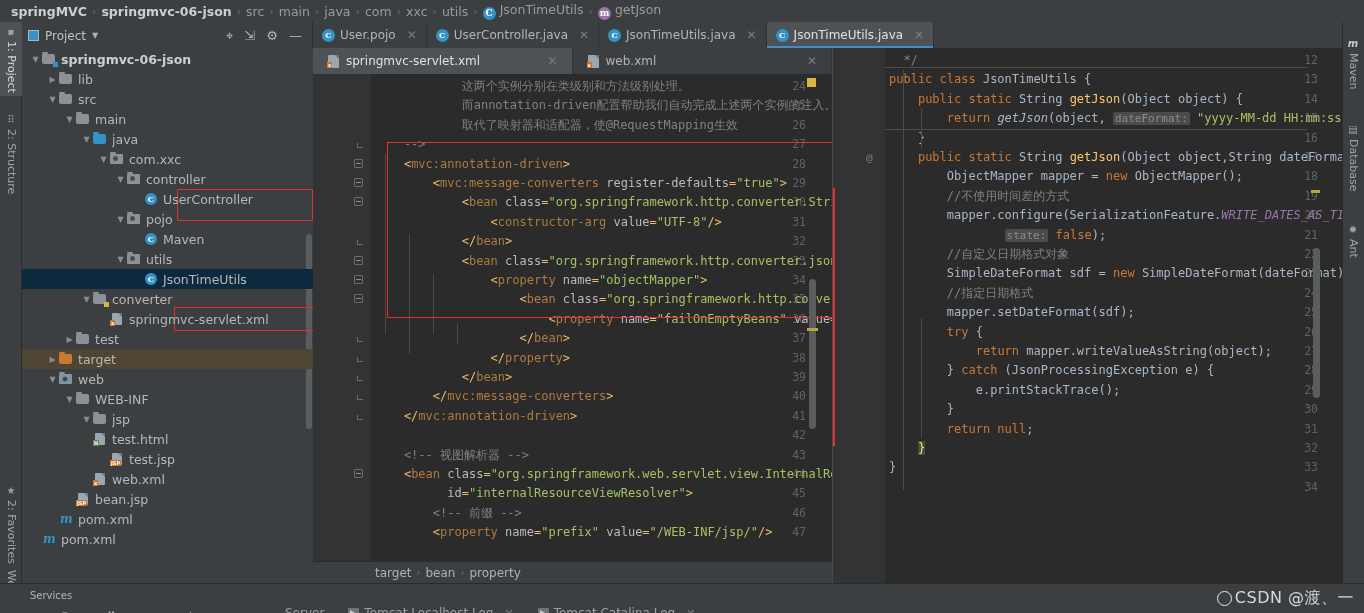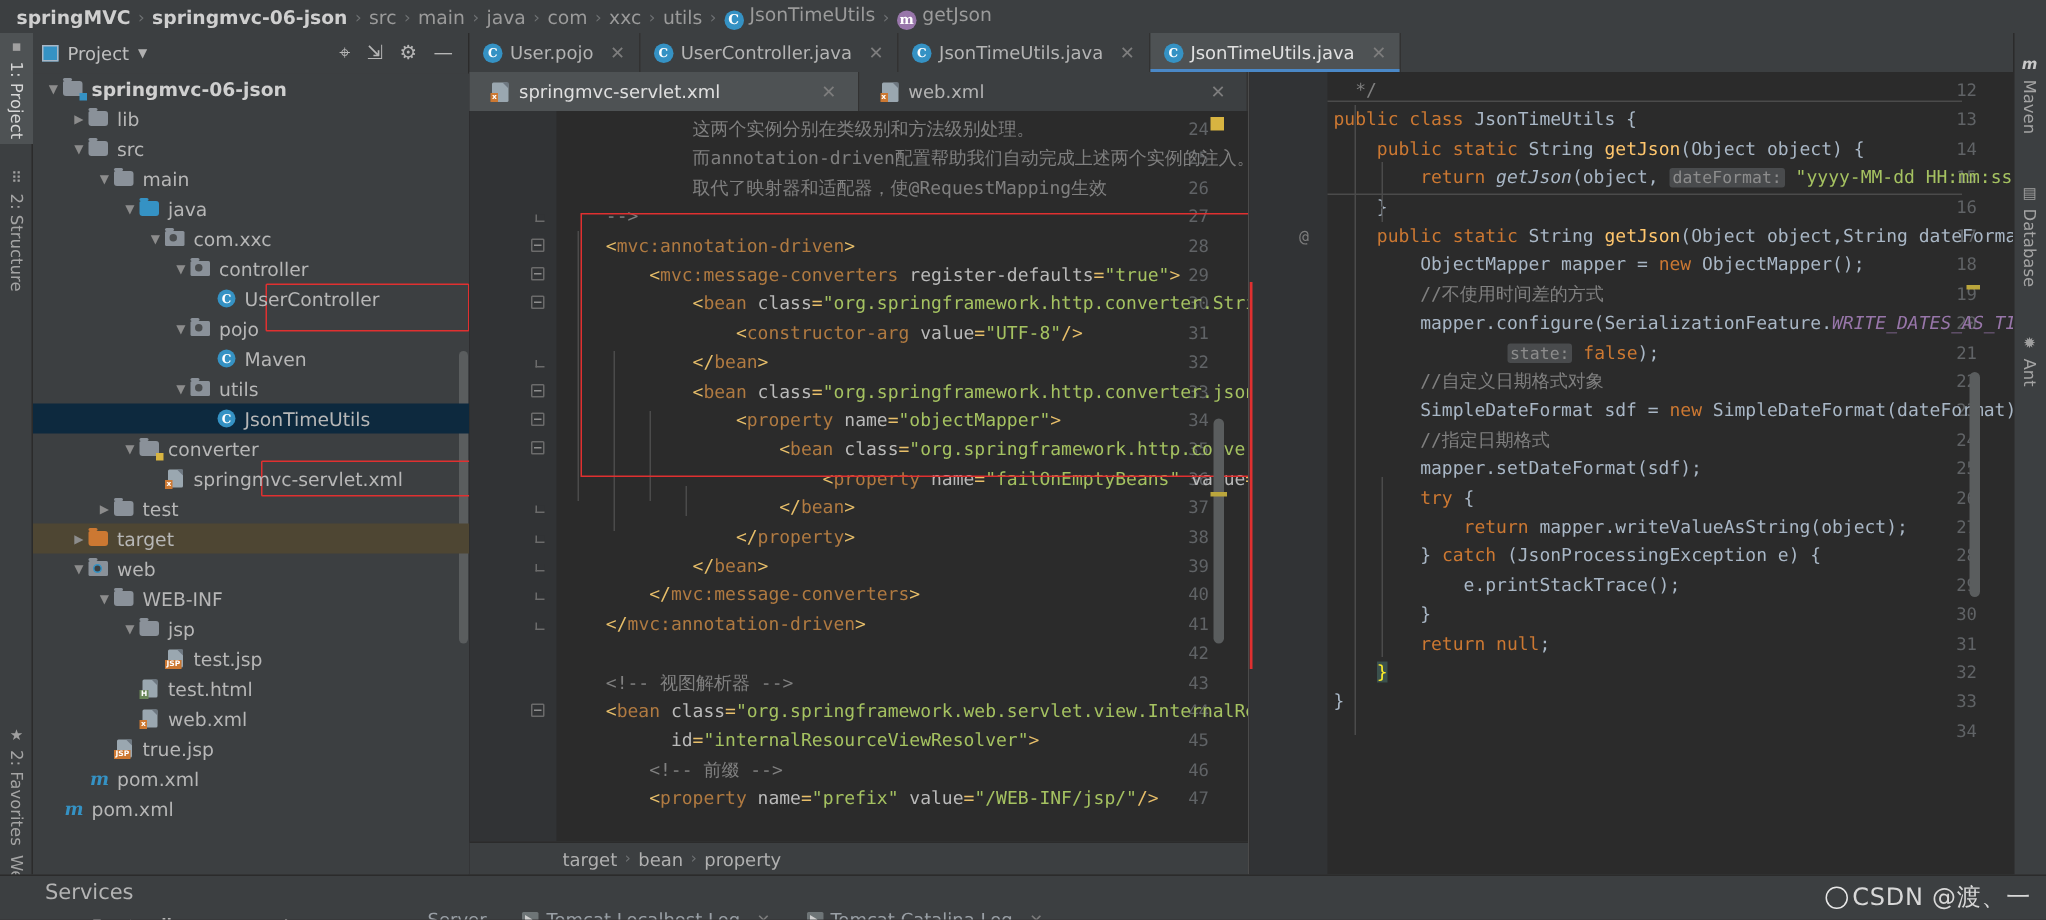--- a/index.html
+++ b/index.html
@@ -195,21 +195,21 @@
     border-top:1px solid #2b2b2b;
   }
   .bcrumb .sep{color:#6e7173;font-size:10px;}
 
   
   .services{
     position:absolute;left:0;bottom:0;width:1364px;height:30px;background:#3c3f41;
     border-top:1px solid #2b2b2b;
   }
   .svc-title{position:absolute;left:30px;top:0;height:22px;display:flex;align-items:center;
-    font-size:14px;color:#b4b4b4;}
+    font-size:10px;color:#b4b4b4;}
   .svc-tools{position:absolute;left:22px;top:22px;height:22px;display:flex;align-items:center;
     gap:17px;padding-left:40px;color:#b6b6b6;font-size:12px;}
   .svc-items{position:absolute;left:285px;top:22px;display:flex;align-items:center;gap:24px;
     font-size:12px;color:#9aa0a6;}
   .svc-items .it{display:flex;align-items:center;gap:5px;}
   .logico{width:11px;height:11px;background:#6e7577;border-radius:1px;position:relative;}
   .logico:after{content:"";position:absolute;left:2px;top:2px;border-left:5px solid #cfcfcf;
     border-top:3px solid transparent;border-bottom:3px solid transparent;}
 
   
@@ -430,51 +430,51 @@
           </span>
           <span class="lbl">WEB-INF</span>
         </div>
         <div class="row" style="padding-left: 59px;">
           <span class="arrow">▼</span>
           <span class="ic">
             <span class="f-grey"></span>
           </span>
           <span class="lbl">jsp</span>
         </div>
+        <div class="row" style="padding-left: 59px;">
+          <span class="arrow empty">▶</span>
+          <span class="ic">
+            <span class="file"></span>
+            <span class="tag h">H</span>
+          </span>
+          <span class="lbl">test.html</span>
+        </div>
         <div class="row" style="padding-left: 76px;">
           <span class="arrow empty">▶</span>
           <span class="ic">
             <span class="file"></span>
             <span class="tag jsp">JSP</span>
           </span>
           <span class="lbl">test.jsp</span>
         </div>
         <div class="row" style="padding-left: 59px;">
           <span class="arrow empty">▶</span>
           <span class="ic">
             <span class="file"></span>
-            <span class="tag h">H</span>
-          </span>
-          <span class="lbl">test.html</span>
-        </div>
-        <div class="row" style="padding-left: 59px;">
-          <span class="arrow empty">▶</span>
-          <span class="ic">
-            <span class="file"></span>
             <span class="tag xml">x</span>
           </span>
           <span class="lbl">web.xml</span>
         </div>
         <div class="row" style="padding-left: 42px;">
           <span class="arrow empty">▶</span>
           <span class="ic">
             <span class="file"></span>
             <span class="tag jsp">JSP</span>
           </span>
-          <span class="lbl">true.jsp</span>
+          <span class="lbl">bean.jsp</span>
         </div>
         <div class="row" style="padding-left: 25px;">
           <span class="arrow empty">▶</span>
           <span class="ic">
             <span class="m-ic">m</span>
           </span>
           <span class="lbl">pom.xml</span>
         </div>
         <div class="row" style="padding-left: 8px;">
           <span class="arrow empty">▶</span>

